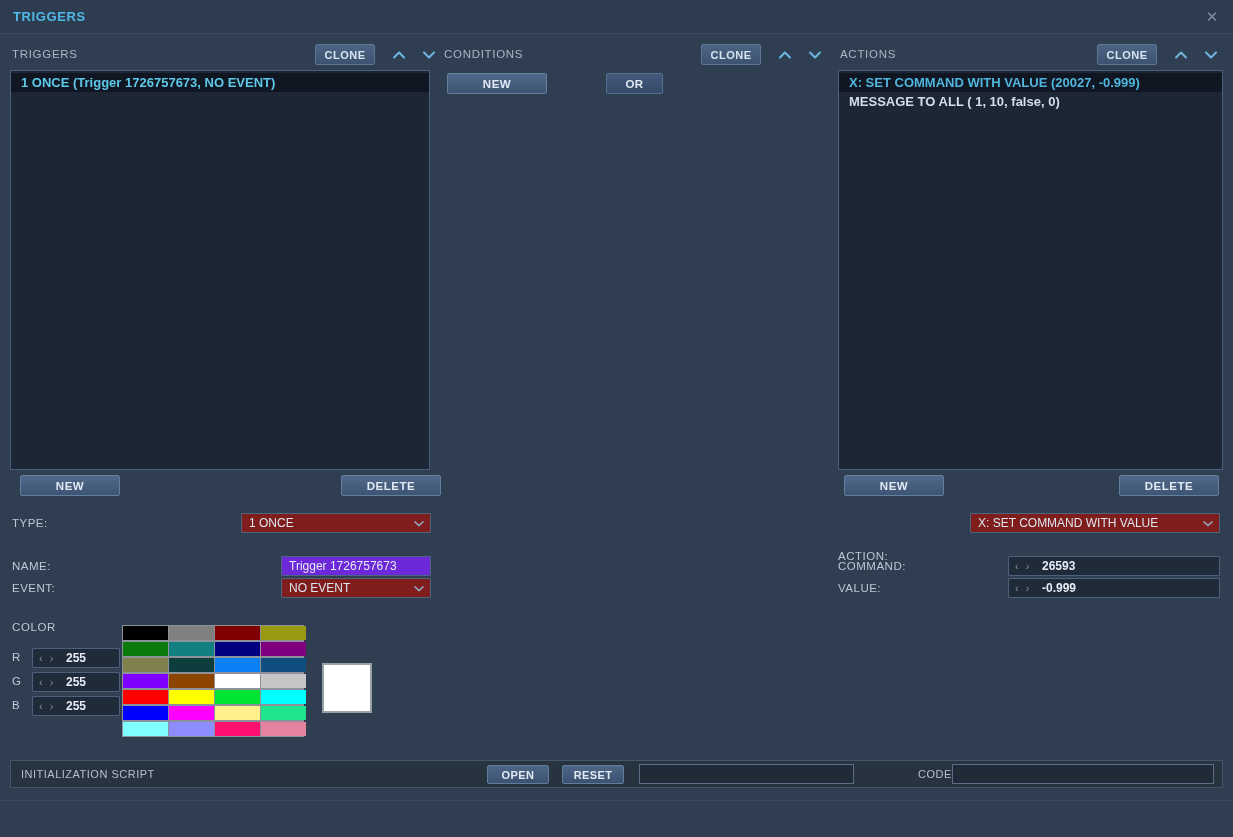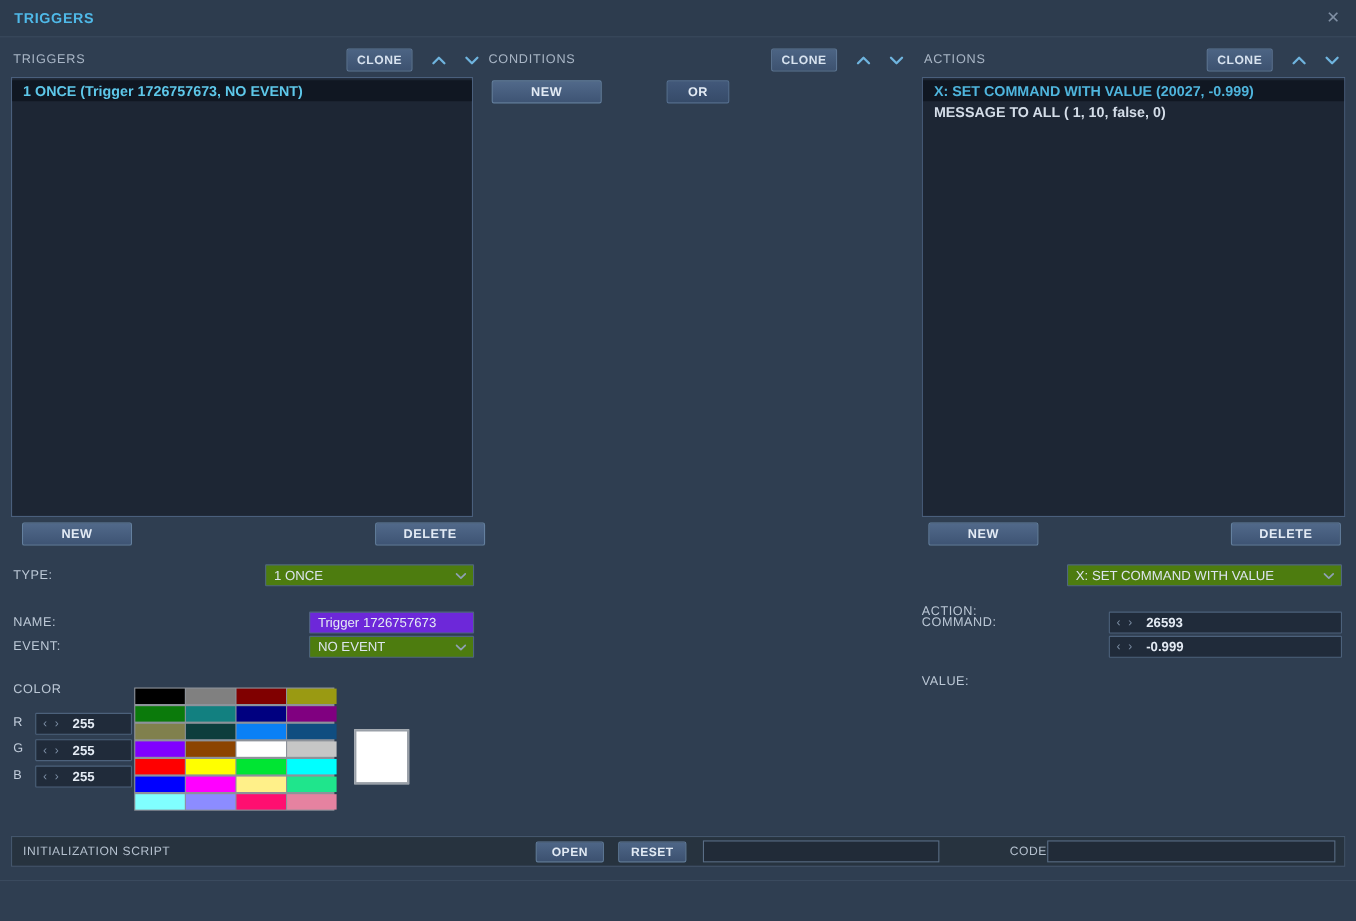--- a/index.html
+++ b/index.html
@@ -162,21 +162,21 @@
   
   .fld-label {
     position: absolute;
     font-size: 11.5px;
     letter-spacing: 0.5px;
     color: #bcc8d6;
   }
   .select-box {
     position: absolute;
     height: 20px;
-    background: #4d7c0f;
+    background: #7f1d1d;
     border: 1px solid #4f657f;
     box-sizing: border-box;
     cursor: pointer;
     border-radius: 1px;
   }
   .select-box .sel-text {
     position: absolute;
     left: 7px; top: 2px;
     font-size: 12px;
     color: #dde5ef;
@@ -424,21 +424,21 @@
         <polyline points="1,1.8 5,5.6 9,1.8"></polyline>
       </svg>
   </div>
 
   <div class="fld-label" style="left:838px; top:560px;">COMMAND:</div>
   <div class="spin-box" style="left:1008px; top:556px; width:212px;">
     <div class="spin-arrows">‹ ›</div>
     <div class="spin-val">26593</div>
   </div>
 
-  <div class="fld-label" style="left:838px; top:614px;text-align:right;">VALUE:</div>
+  <div class="fld-label" style="left:838px; top:582px;text-align:right;">VALUE:</div>
   <div class="spin-box" style="left:1008px; top:578px; width:212px;">
     <div class="spin-arrows">‹ ›</div>
     <div class="spin-val">-0.999</div>
   </div>
 </div>
 
 <div id="color-section">
   <div id="color-label">COLOR</div>
 
   <div class="rgb-row" style="top:30px; width:112px; height:20px;">

